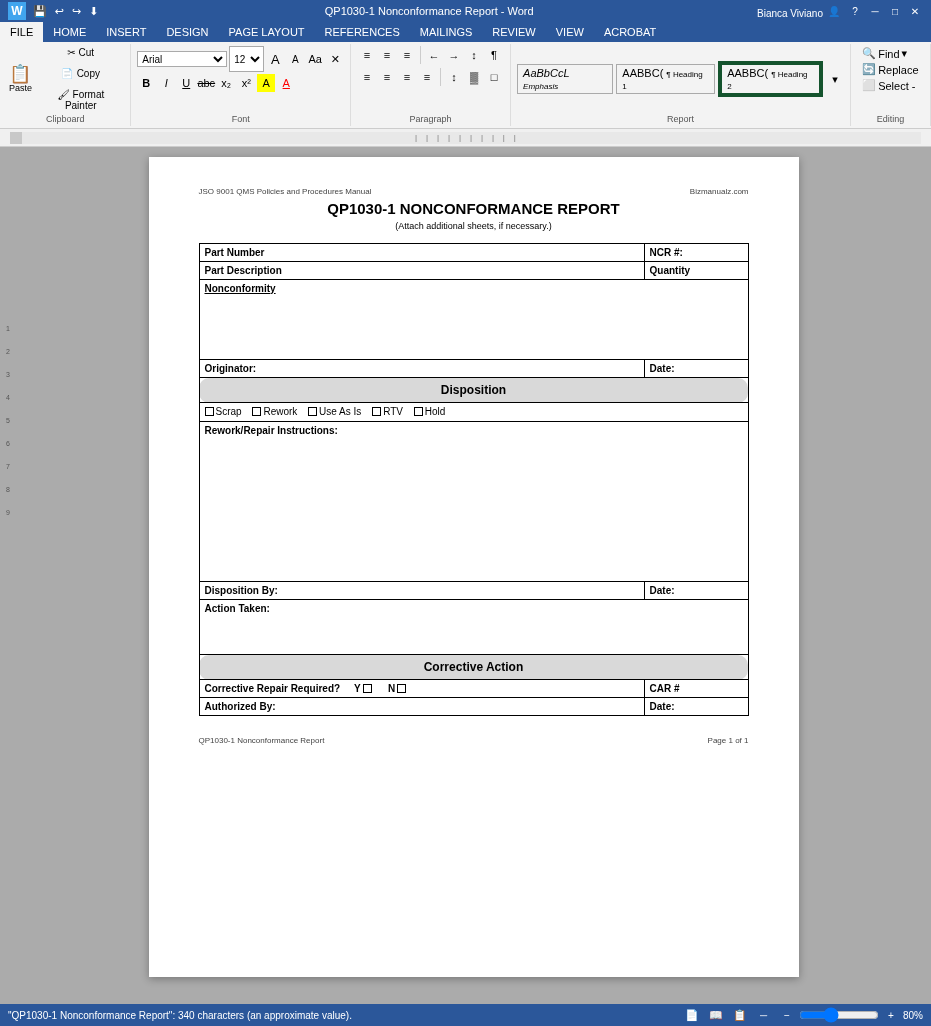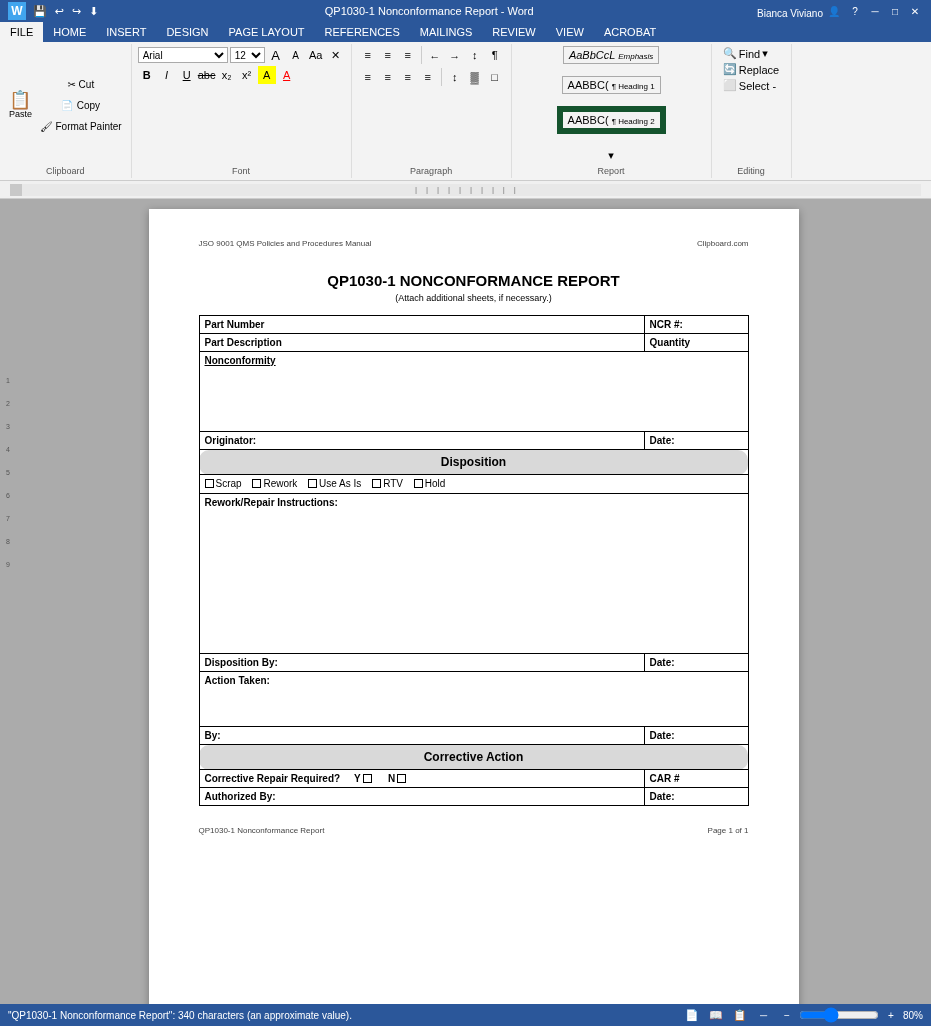--- a/index.html
+++ b/index.html
@@ -36,41 +36,41 @@
     .ribbon-btn { background: none; border: none; cursor: pointer; padding: 2px 3px; font-size: 11px; border-radius: 2px; display: flex; flex-direction: column; align-items: center; }
     .ribbon-btn-icon { font-size: 18px; line-height: 1; }
     .ribbon-btn-label { font-size: 9px; }
     .ribbon-small-btn { background: none; border: none; cursor: pointer; padding: 1px 3px; font-size: 10px; border-radius: 2px; }
 
     
     .font-controls { display: flex; flex-direction: column; gap: 2px; }
     .font-row1 { display: flex; align-items: center; gap: 2px; }
     .font-row2 { display: flex; align-items: center; gap: 2px; }
     .font-select { font-size: 10px; height: 16px; border: 1px solid #aaa; background: white; width: 90px; }
-    .font-size-select { font-size: 10px; height: 16px; border: 1px solid #aaa; background: white; width: 35px; }
+    .font-size-select { font-size: 10px; height: 26px; border: 1px solid #aaa; background: white; width: 35px; }
     .format-btn { width: 18px; height: 18px; border: 1px solid transparent; background: none; cursor: pointer; font-size: 11px; display: flex; align-items: center; justify-content: center; }
     .format-btn.bold { font-weight: bold; }
     .format-btn.italic { font-style: italic; }
     .format-btn.underline { text-decoration: underline; }
     .find-btn { display: flex; align-items: center; gap: 2px; padding: 1px 4px; cursor: pointer; }
 
     
     .ruler { height: 18px; background: #f0f0f0; border-bottom: 1px solid #ccc; display: flex; align-items: center; padding: 0 10px; position: relative; }
 
     
     .page-area { display: flex; }
     .v-ruler { width: 16px; background: #ababab; display: flex; flex-direction: column; align-items: center; padding-top: 170px; }
     .v-ruler-mark { font-size: 7px; color: #555; margin: 8px 0; }
 
     
     .main-content { flex: 1; background: #ababab; padding: 10px; overflow-y: auto; height: calc(100vh - 160px); display: flex; flex-direction: column; align-items: center; }
     .page { background: white; width: 650px; min-height: 820px; padding: 30px 50px; box-shadow: 0 2px 8px rgba(0,0,0,0.3); position: relative; }
 
     
-    .doc-header { display: flex; justify-content: space-between; font-size: 8px; color: #444; margin-bottom: 24px; }
+    .doc-header { display: flex; justify-content: space-between; font-size: 8px; color: #444; margin-bottom: 4px; }
     .doc-title { text-align: center; font-size: 15px; font-weight: bold; margin-bottom: 4px; }
     .doc-subtitle { text-align: center; font-size: 9px; margin-bottom: 12px; }
 
     
     .form-table { width: 100%; border-collapse: collapse; font-size: 10px; }
     .form-table td, .form-table th { border: 1px solid #000; padding: 3px 5px; vertical-align: top; }
     .form-table .label { font-weight: bold; }
     .form-table .section-header { background: #d9d9d9; text-align: center; font-weight: bold; font-size: 12px; padding: 5px; border-radius: 10px; }
     .form-table .tall-row td { height: 80px; text-decoration: underline; }
     .form-table .action-row td { height: 55px; }
@@ -192,24 +192,24 @@
           <button class="format-btn">↕</button>
           <button class="format-btn" style="color:#666;">▓</button>
           <button class="format-btn">□</button>
         </div>
       </div>
       <span class="ribbon-group-label">Paragraph</span>
     </div>
 
     <div class="ribbon-group" style="min-width:200px;">
       <div class="ribbon-group-content">
-        <div style="display:flex;gap:12px;align-items:center;flex-direction:column;">
+        <div style="display:flex;gap:3px;align-items:center;">
           <div style="border:1px solid #aaa;padding:2px 5px;font-style:italic;font-size:11px;cursor:pointer;">AaBbCcL <span style="font-size:8px;">Emphasis</span></div>
           <div style="border:1px solid #aaa;padding:2px 5px;font-size:11px;cursor:pointer;">AABBC( <span style="font-size:8px;">¶ Heading 1</span></div>
-          <div style="border:6px solid #14532d;padding:2px 5px;font-size:11px;cursor:pointer;">AABBC( <span style="font-size:8px;">¶ Heading 2</span></div>
+          <div style="border:4px solid #14532d;padding:2px 5px;font-size:11px;cursor:pointer;">AABBC( <span style="font-size:8px;">¶ Heading 2</span></div>
           <button class="format-btn">▾</button>
         </div>
       </div>
       <span class="ribbon-group-label">Report</span>
     </div>
 
     <div class="ribbon-group" style="min-width:80px;">
       <div class="ribbon-group-content" style="flex-direction:column;align-items:flex-start;gap:1px;">
         <div class="find-btn">
           <span>🔍</span>
@@ -248,21 +248,21 @@
     <span class="v-ruler-mark">8</span>
     <span class="v-ruler-mark">9</span>
   </div>
 
   <div class="main-content">
 
     <div class="page">
 
       <div class="doc-header">
         <span>JSO 9001 QMS Policies and Procedures Manual</span>
-        <span>Clipboard.com</span>
+        <span>Bizmanualz.com</span>
       </div>
 
       <div class="doc-title">QP1030-1 NONCONFORMANCE REPORT</div>
       <div class="doc-subtitle">(Attach additional sheets, if necessary.)</div>
 
       <table class="form-table">
 
         <tbody>
             <tr>
           <td colspan="2" class="label">Part Number</td>
@@ -304,24 +304,20 @@
 
         <tr>
           <td colspan="2" class="label">Disposition By:</td>
           <td class="label">Date:</td>
         </tr>
 
         <tr class="action-row">
           <td colspan="3" class="label">Action Taken:</td>
         </tr>
 
-        <tr>
-          <td colspan="2" class="label">By:</td>
-          <td class="label">Date:</td>
-        </tr>
 
         <tr>
           <td colspan="3" class="section-header">Corrective Action</td>
         </tr>
 
         <tr>
           <td colspan="2" class="label">
             <span>Corrective Repair Required?</span>
             &nbsp;&nbsp;&nbsp;
             <span class="checkbox-item">

